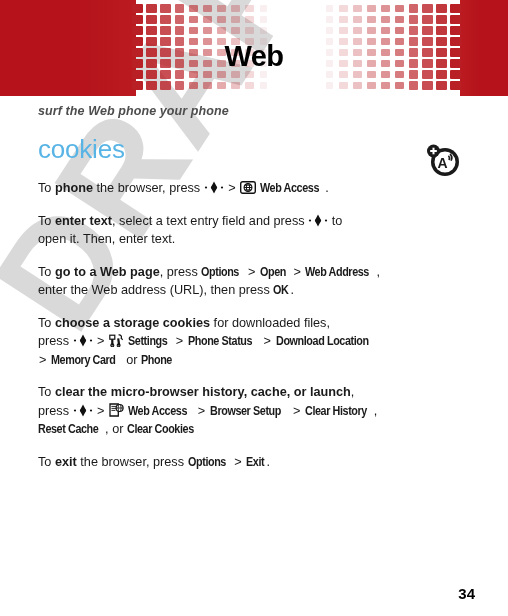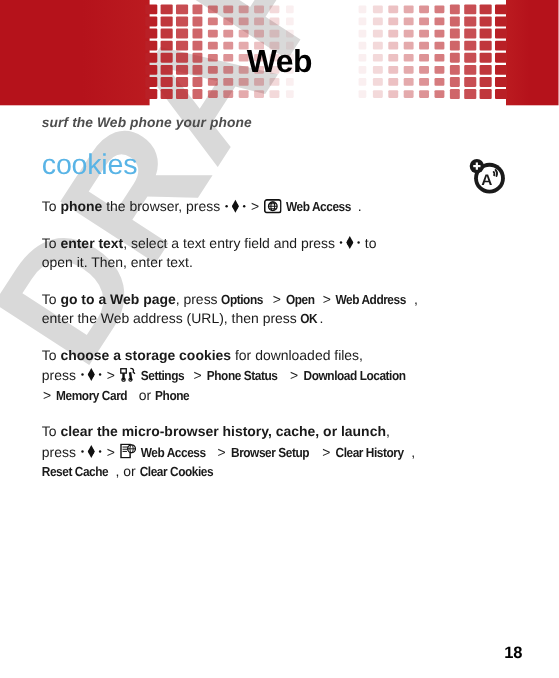--- a/index.html
+++ b/index.html
@@ -381,16 +381,17 @@
             <circle cx="10" cy="6.5" r="2.6" fill="#111"></circle>
           </svg></span> <span class="gt"> &gt; </span> <span class="ico webpage-ico"><svg viewBox="0 0 15 14" width="15" height="14">
             <path d="M1 1 L9.3 1 L9.3 13 L1 13 Z" fill="none" stroke="#111" stroke-width="1.3"></path>
             <line x1="2.4" y1="3.4" x2="7.9" y2="3.4" stroke="#111" stroke-width="0.9"></line>
             <line x1="2.4" y1="5.4" x2="7.9" y2="5.4" stroke="#111" stroke-width="0.9"></line>
             <line x1="2.4" y1="7.4" x2="6.4" y2="7.4" stroke="#111" stroke-width="0.9"></line>
             <circle cx="10.6" cy="5" r="3.5" fill="#fff" stroke="#111" stroke-width="1.2"></circle>
             <ellipse cx="10.6" cy="5" rx="1.5" ry="3.5" fill="none" stroke="#111" stroke-width="0.85"></ellipse>
             <line x1="7.1" y1="5" x2="14.1" y2="5" stroke="#111" stroke-width="0.85"></line>
           </svg></span> <span class="mi">Web Access</span><span class="gt"> &gt; </span><span class="mi">Browser Setup</span><span class="gt"> &gt; </span><span class="mi">Clear History</span>,<br><span class="mi">Reset Cache</span>, or <span class="mi">Clear Cookies</span></p>
+      <p class="para">To <span class="b">exit</span> the browser, press <span class="mi">Options</span><span class="gt"> &gt; </span><span class="mi">Exit</span>.</p>
     </div>
 </div>
 
-<div id="page-number">18</div>
+<div id="page-number">34</div>
 
 </body></html>

